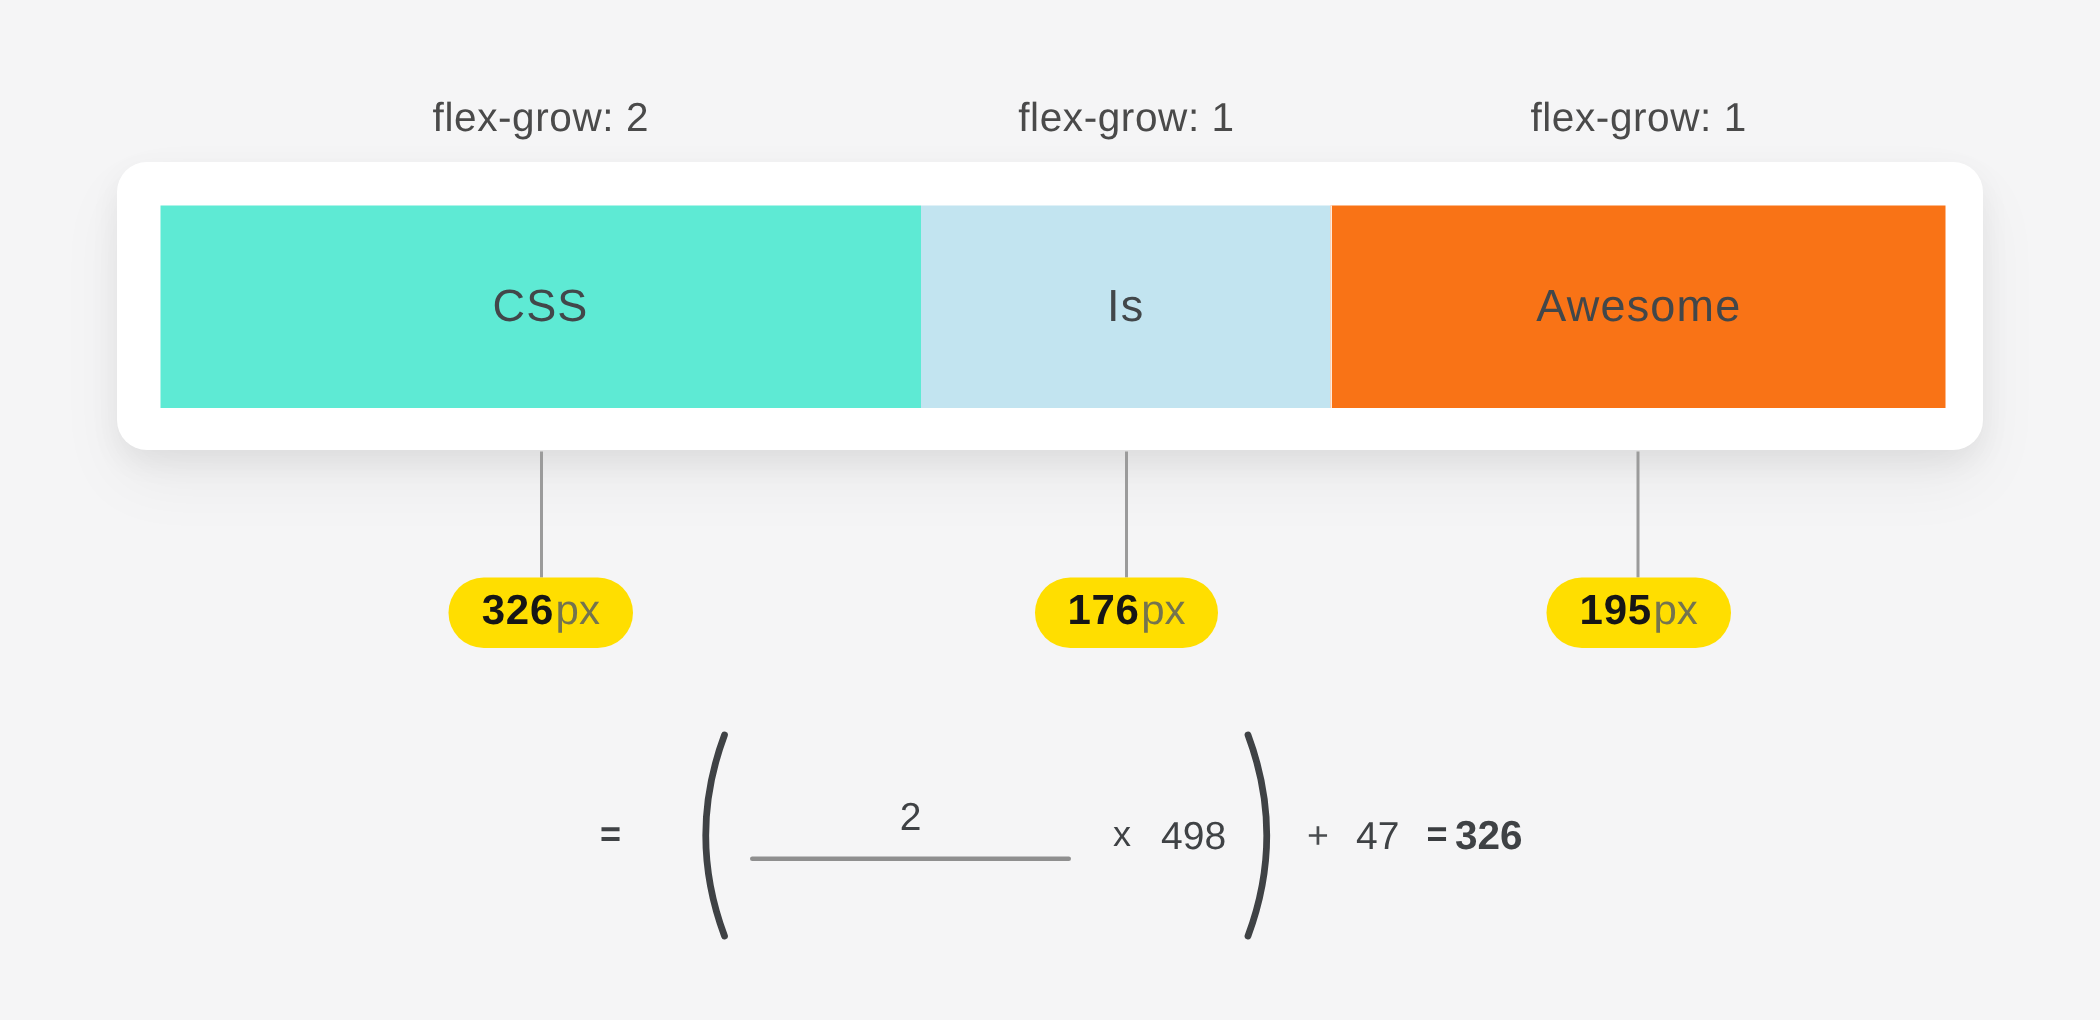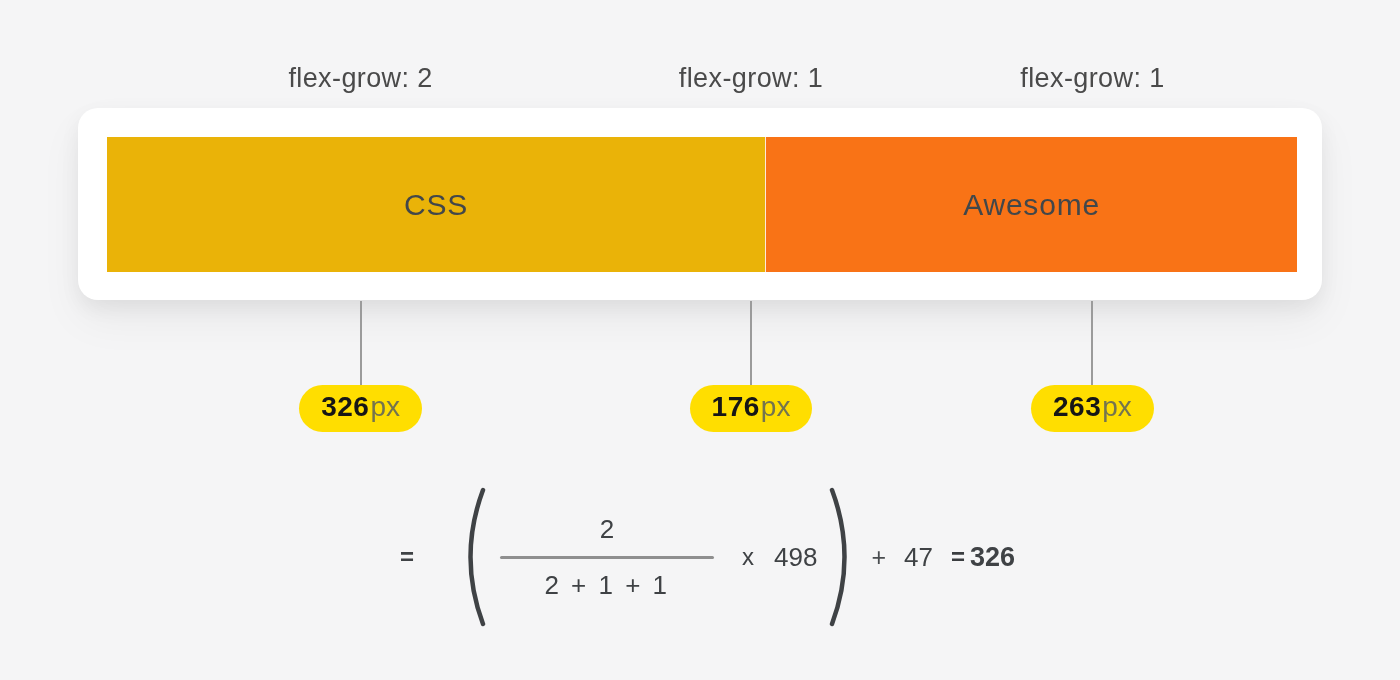--- a/index.html
+++ b/index.html
@@ -101,22 +101,25 @@
     <div class="prop-cell" style="flex-grow: 176;">
       <span class="fg-label">flex-grow: 1</span>
     </div>
     <div class="prop-cell" style="flex-grow: 263;">
       <span class="fg-label">flex-grow: 1</span>
     </div>
   </div>
 
   <div class="card">
     <div class="boxes">
-      <div class="flex-box" style="flex-grow: 326; background: #eab308;">
+      <div class="flex-box" style="flex-grow: 326; background: #5eead4;">
         <span>CSS</span>
+      </div>
+      <div class="flex-box" style="flex-grow: 176; background: rgb(194, 228, 240);">
+        <span>Is</span>
       </div>
       <div class="flex-box sep" style="flex-grow: 263; background: #f97316;">
         <span>Awesome</span>
       </div>
     </div>
   </div>
 
   <div class="prop-row connectors-row">
     <div class="prop-cell" style="flex-grow: 326;">
       <div class="connector-line"></div>
@@ -137,37 +140,36 @@
       </span>
     </div>
     <div class="prop-cell" style="flex-grow: 176;">
       <span class="badge">
         <span class="num">176</span>
         <span class="unit">px</span>
       </span>
     </div>
     <div class="prop-cell" style="flex-grow: 263;">
       <span class="badge">
-        <span class="num">263</span>
+        <span class="num">195</span>
         <span class="unit">px</span>
       </span>
     </div>
   </div>
 
   <div class="formula">
     <span class="f-eq">=</span>
 
     <svg class="paren left" width="36" height="144" viewBox="0 0 36 144">
       <path d="M29 5 Q 4 72 29 139" fill="none" stroke="#3f4245" stroke-width="4.5" stroke-linecap="round"></path>
     </svg>
 
     <span class="fraction">
       <span class="frac-num">2</span>
       <span class="frac-bar"></span>
-      <span class="frac-den">2 + 1 + 1</span>
     </span>
 
     <span class="f-x">x</span>
     <span class="f-498">498</span>
 
     <svg class="paren right" width="36" height="144" viewBox="0 0 36 144">
       <path d="M7 5 Q 32 72 7 139" fill="none" stroke="#3f4245" stroke-width="4.5" stroke-linecap="round"></path>
     </svg>
 
     <span class="f-plus">+</span>

